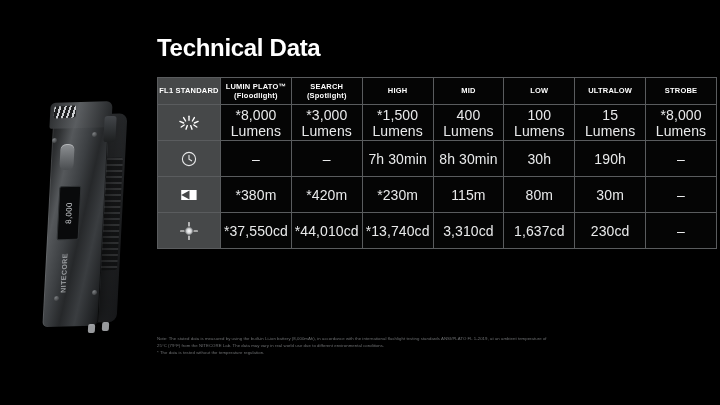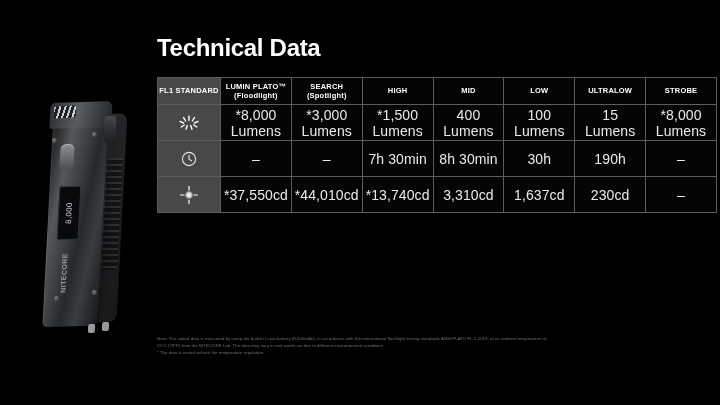--- a/index.html
+++ b/index.html
@@ -357,20 +357,35 @@
         </td>
         <td class="dash">–</td>
         <td class="dash">–</td>
         <td>7h 30min</td>
         <td>8h 30min</td>
         <td>30h</td>
         <td>190h</td>
         <td class="dash">–</td>
       </tr>
 
+      <tr>
+        <td class="icon-col icon-cell">
+          <svg width="22" height="16" viewBox="0 0 22 16" fill="#ffffff">
+            <path d="M3.2 3.0 L18.6 3.0 L18.6 13.0 L3.2 13.0 Z"></path>
+            <path d="M3.2 8.0 L11.5 3.4 L11.5 12.6 Z" fill="#464849"></path>
+          </svg>
+        </td>
+        <td>*380m</td>
+        <td>*420m</td>
+        <td>*230m</td>
+        <td>115m</td>
+        <td>80m</td>
+        <td>30m</td>
+        <td class="dash">–</td>
+      </tr>
 
       <tr>
         <td class="icon-col icon-cell">
           <svg width="20" height="20" viewBox="0 0 20 20">
             <defs>
               <radialGradient id="glow">
                 <stop offset="0%" stop-color="#ffffff"></stop>
                 <stop offset="55%" stop-color="#cfd1d3"></stop>
                 <stop offset="100%" stop-color="#464849"></stop>
               </radialGradient>

